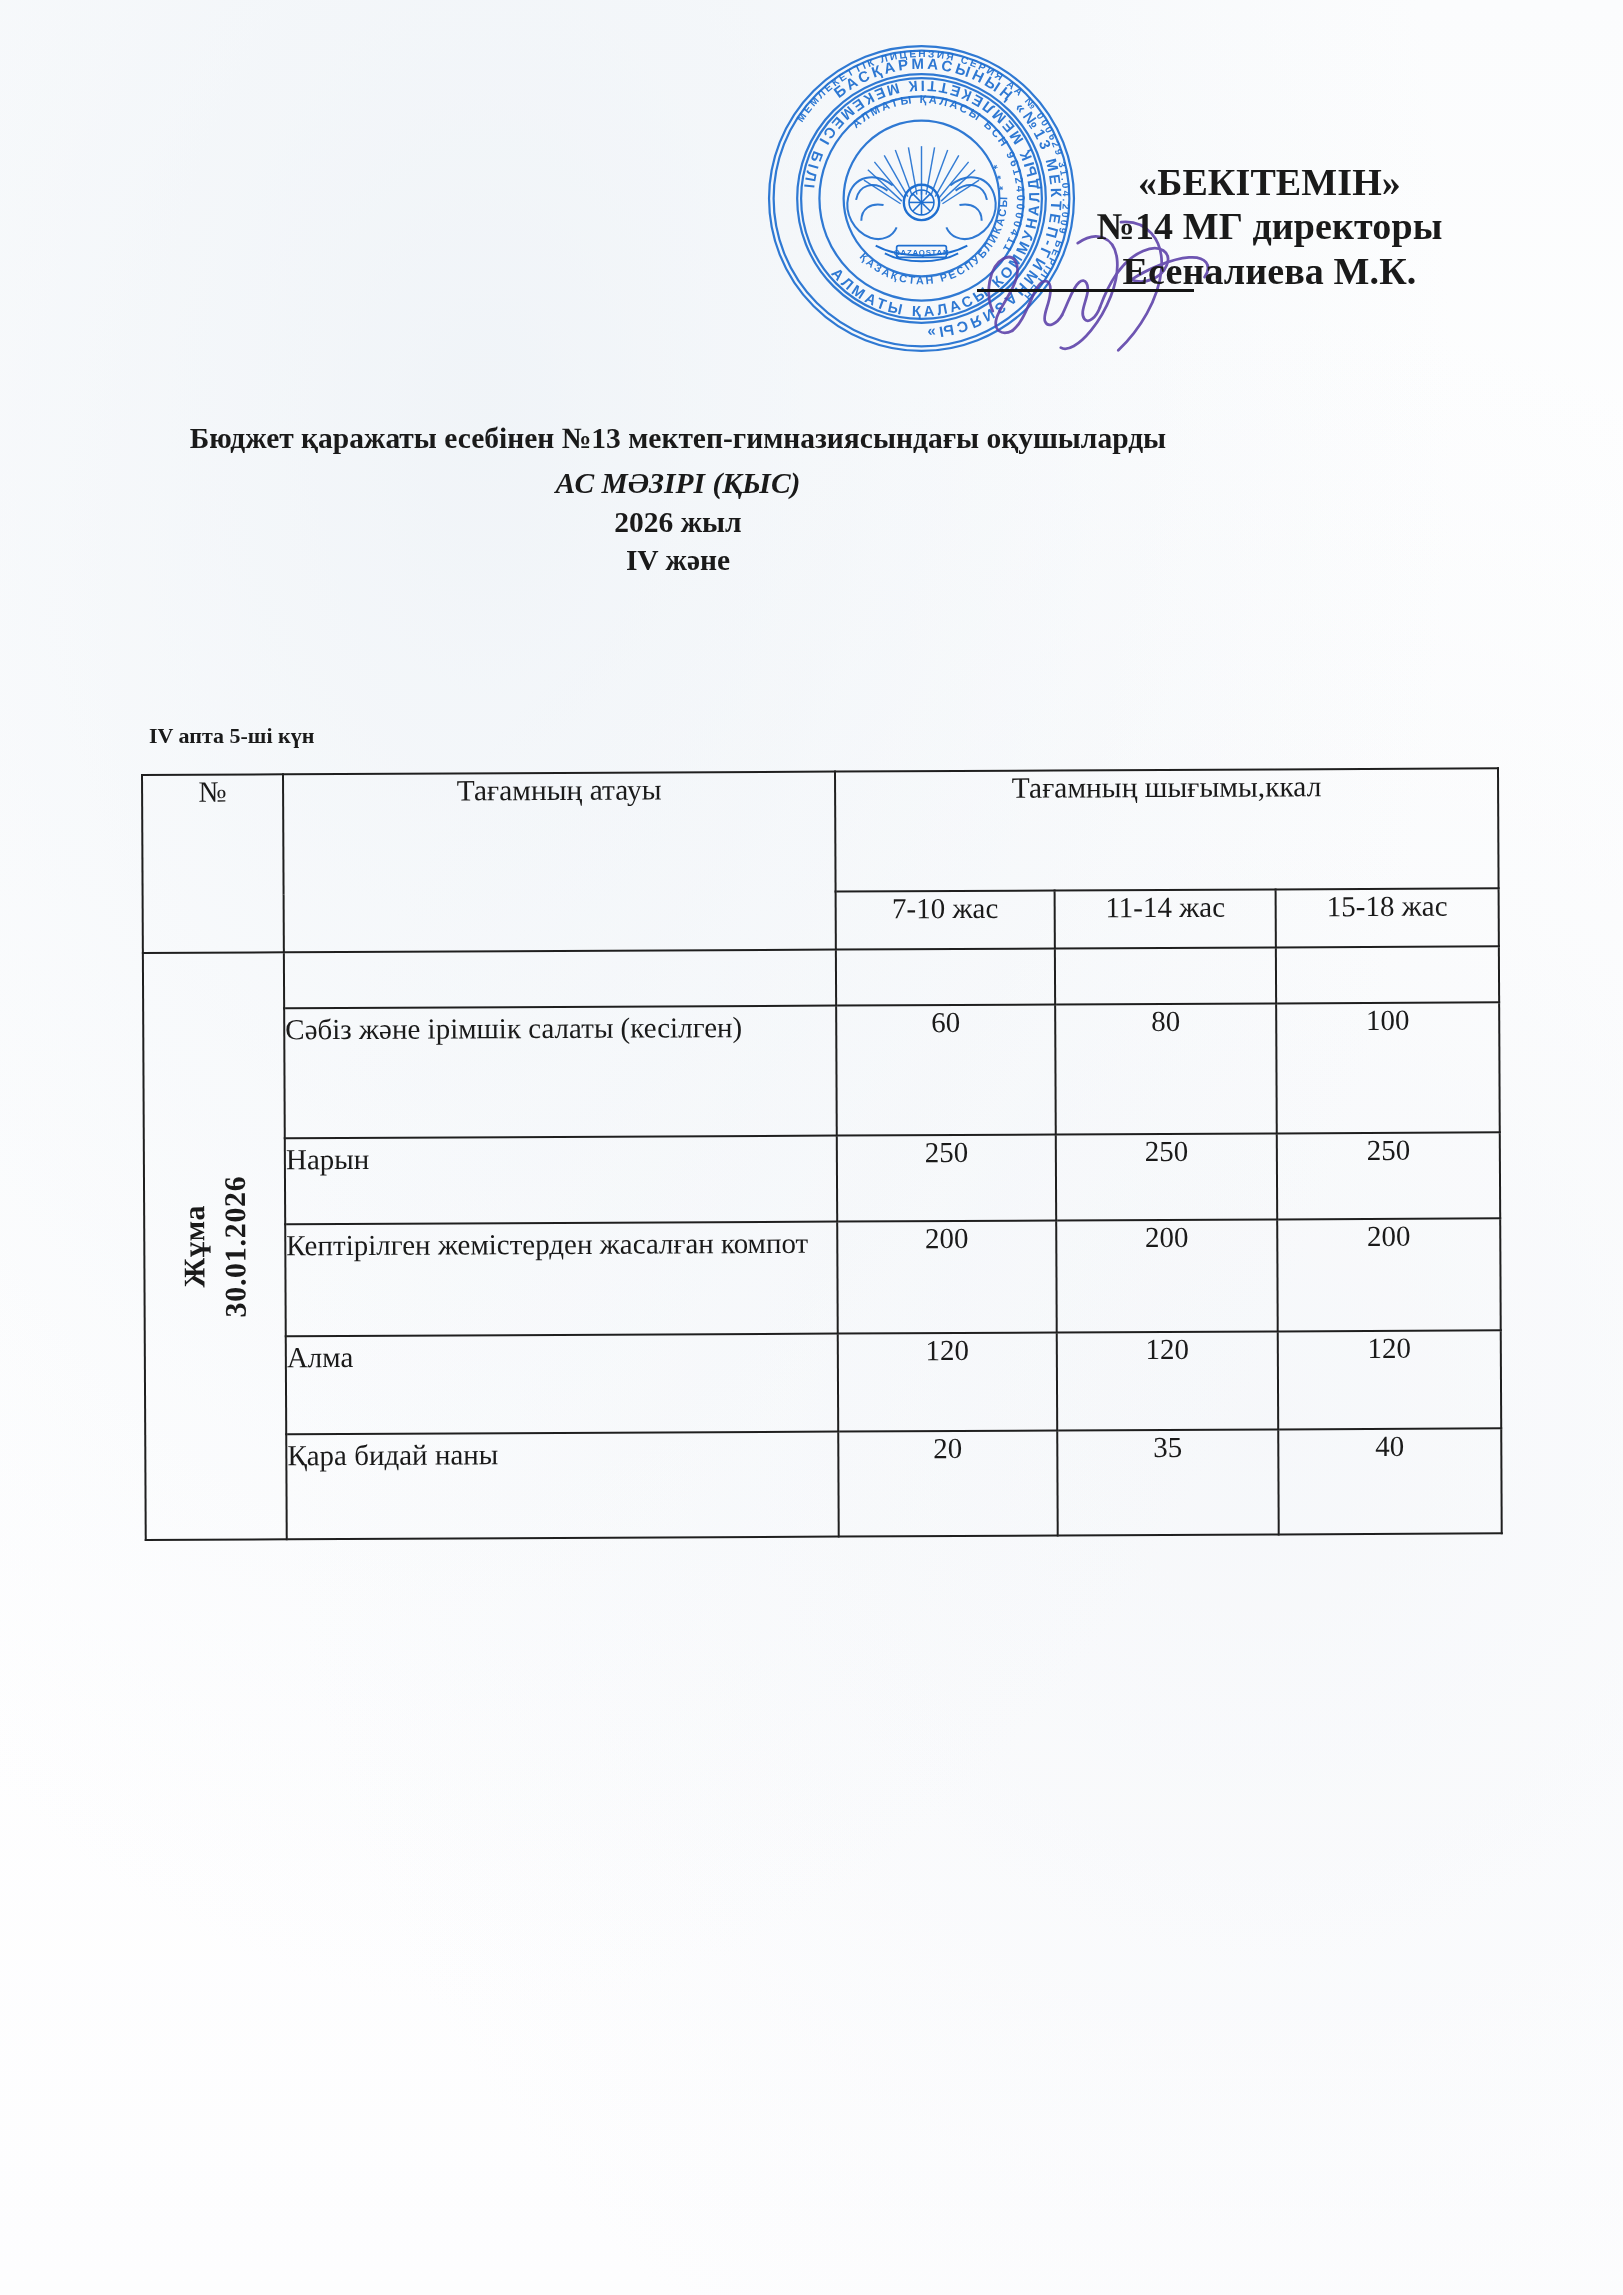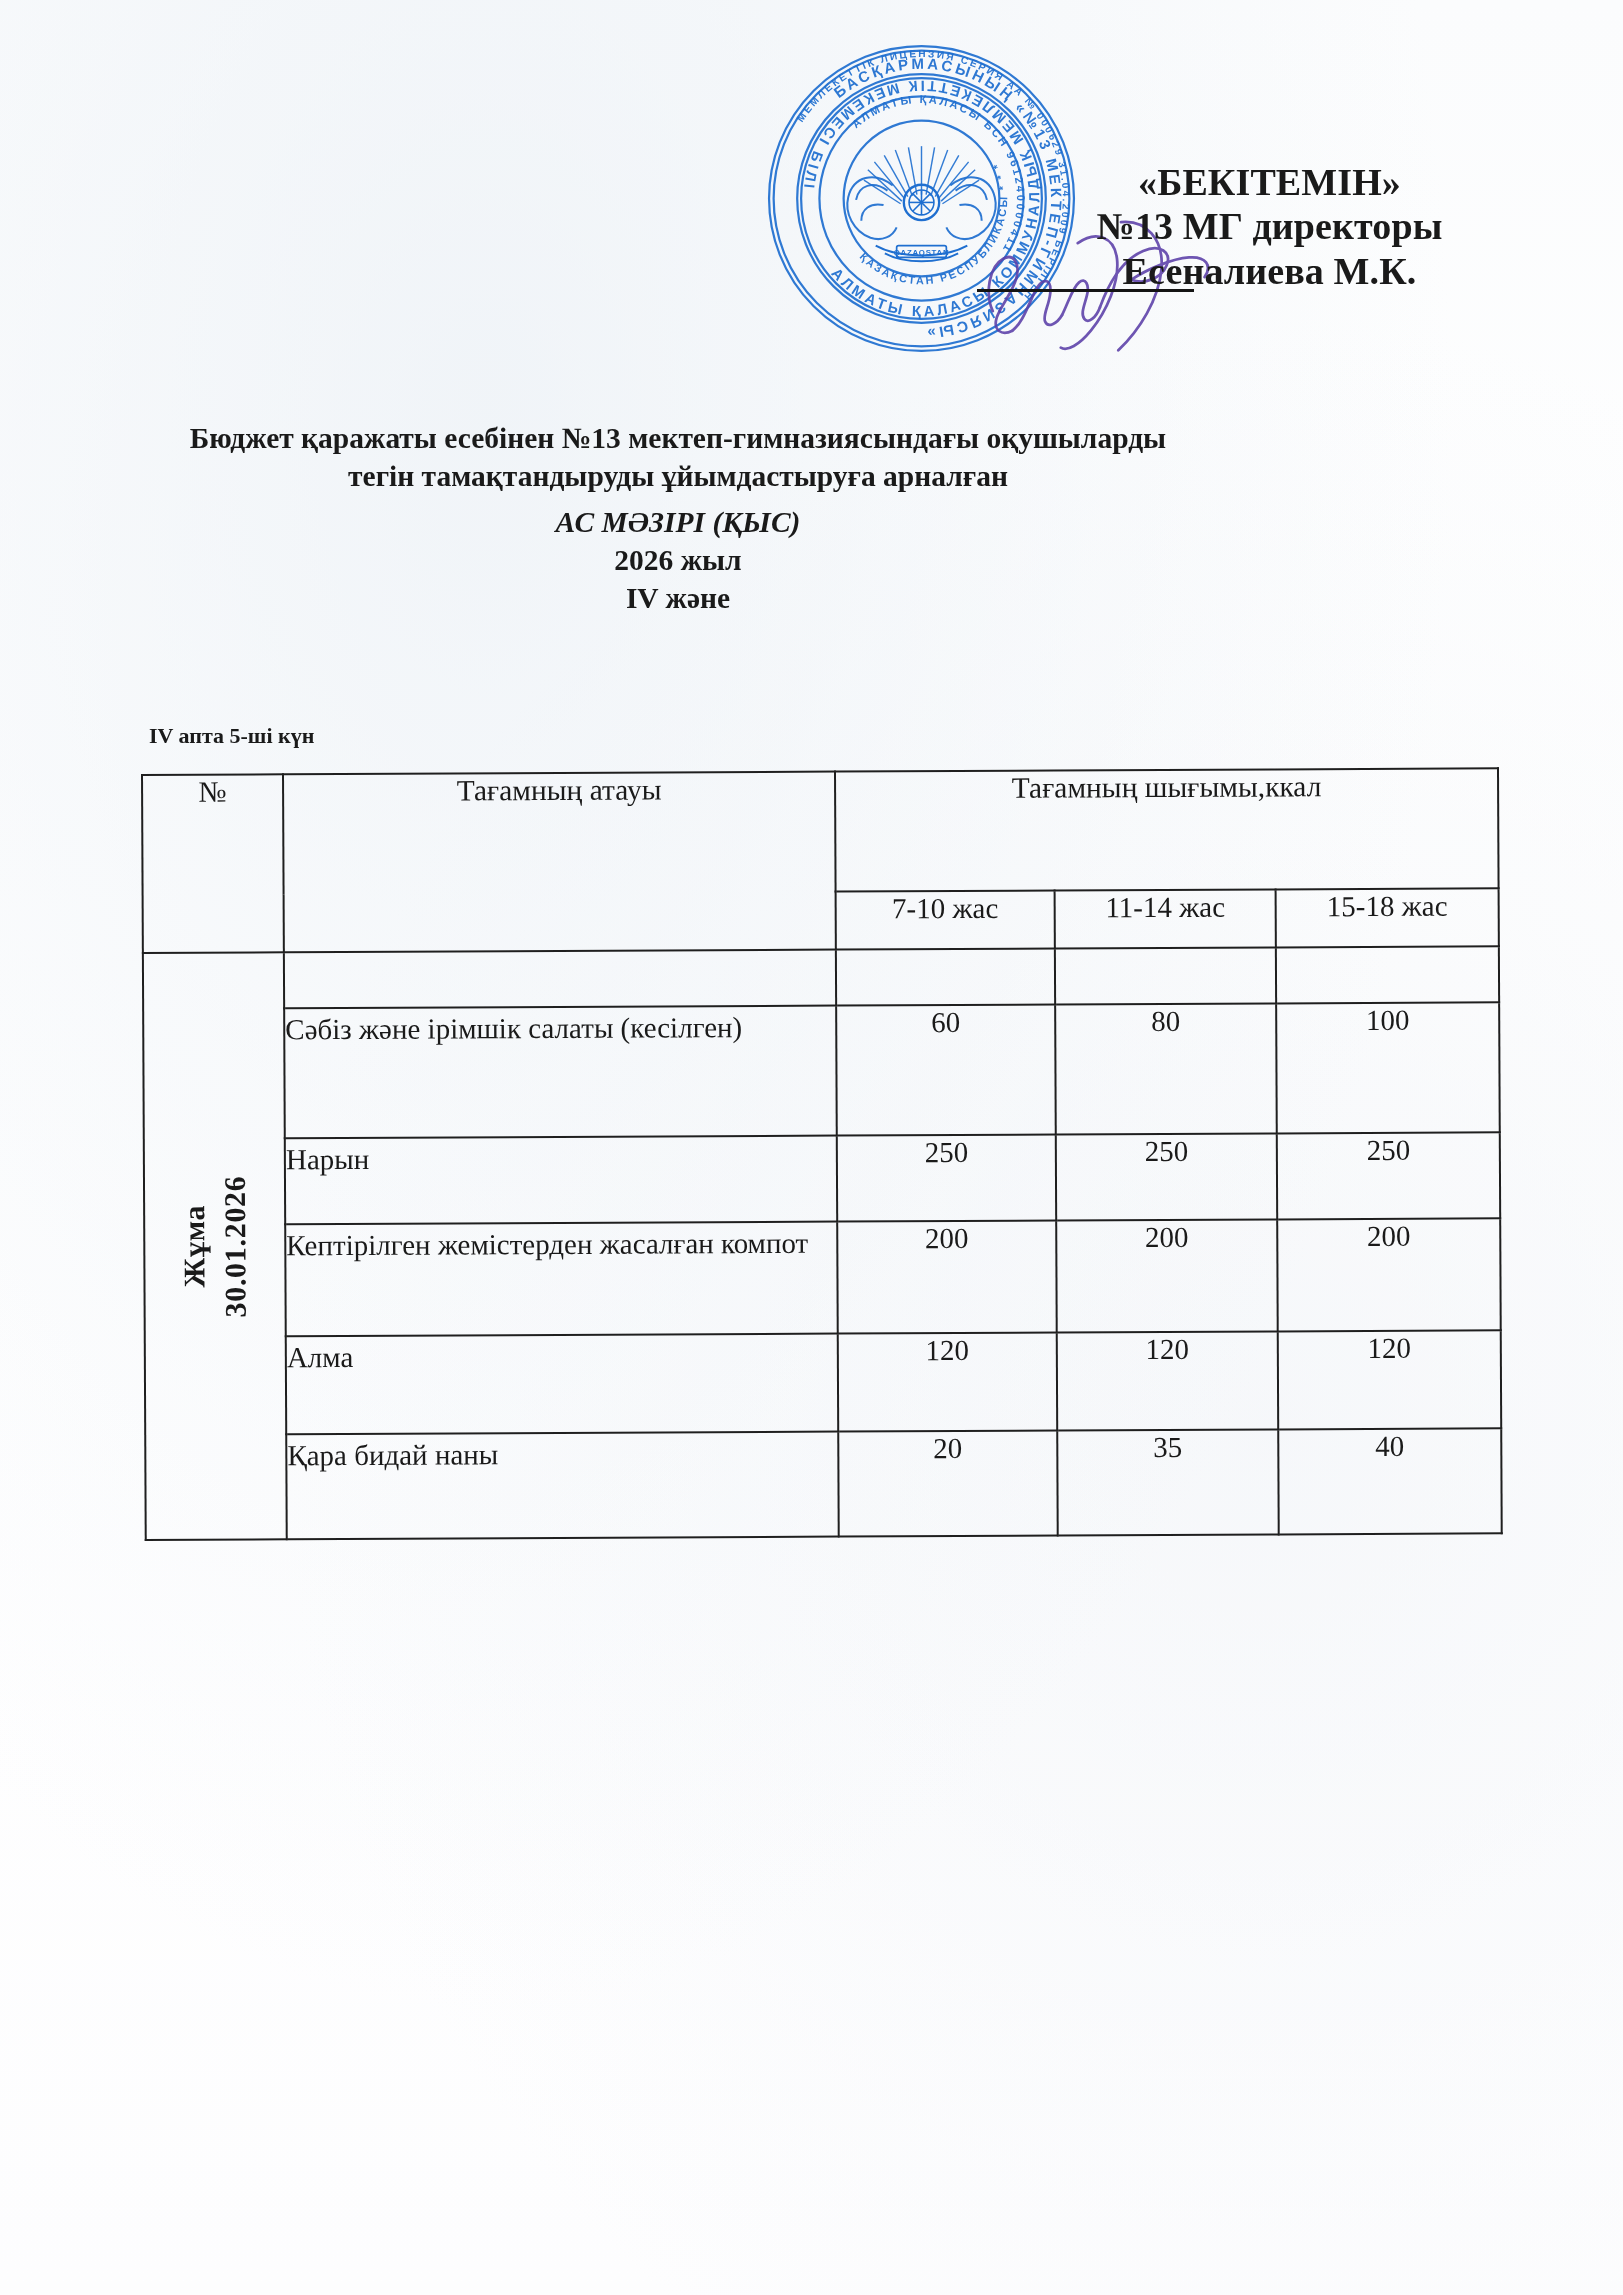--- a/index.html
+++ b/index.html
@@ -286,27 +286,26 @@
         <path d="M 220,170 C 236,126 258,96 286,84 C 312,73 330,86 322,106 C 314,126 288,136 268,128"></path>
         <path d="M 268,128 C 292,112 330,96 356,94 C 382,92 392,106 380,124"></path>
         <path d="M 252,40 C 290,36 318,66 314,112 C 310,158 280,206 248,236"></path>
       </g>
     </svg>
   </div>
   <div class="sig-rule"></div>
 
   <div class="approval">
     <div>«БЕКІТЕМІН»</div>
-    <div>№13 МГ директоры</div>
+    <div>№14 МГ директоры</div>
     <div>Есеналиева М.К.</div>
   </div>
 
   <div class="title-block">
     <div class="l1">Бюджет қаражаты есебінен №13 мектеп-гимназиясындағы оқушыларды</div>
-    <div class="l2">тегін тамақтандыруды ұйымдастыруға арналған</div>
     <div class="l3">АС МӘЗІРІ (ҚЫС)</div>
     <div class="l4">2026 жыл</div>
     <div class="l5">IV және</div>
   </div>
 
   <div class="day-caption">IV апта 5-ші күн</div>
 
   <div class="tbl-wrap">
     <table class="menu">
       <colgroup>

